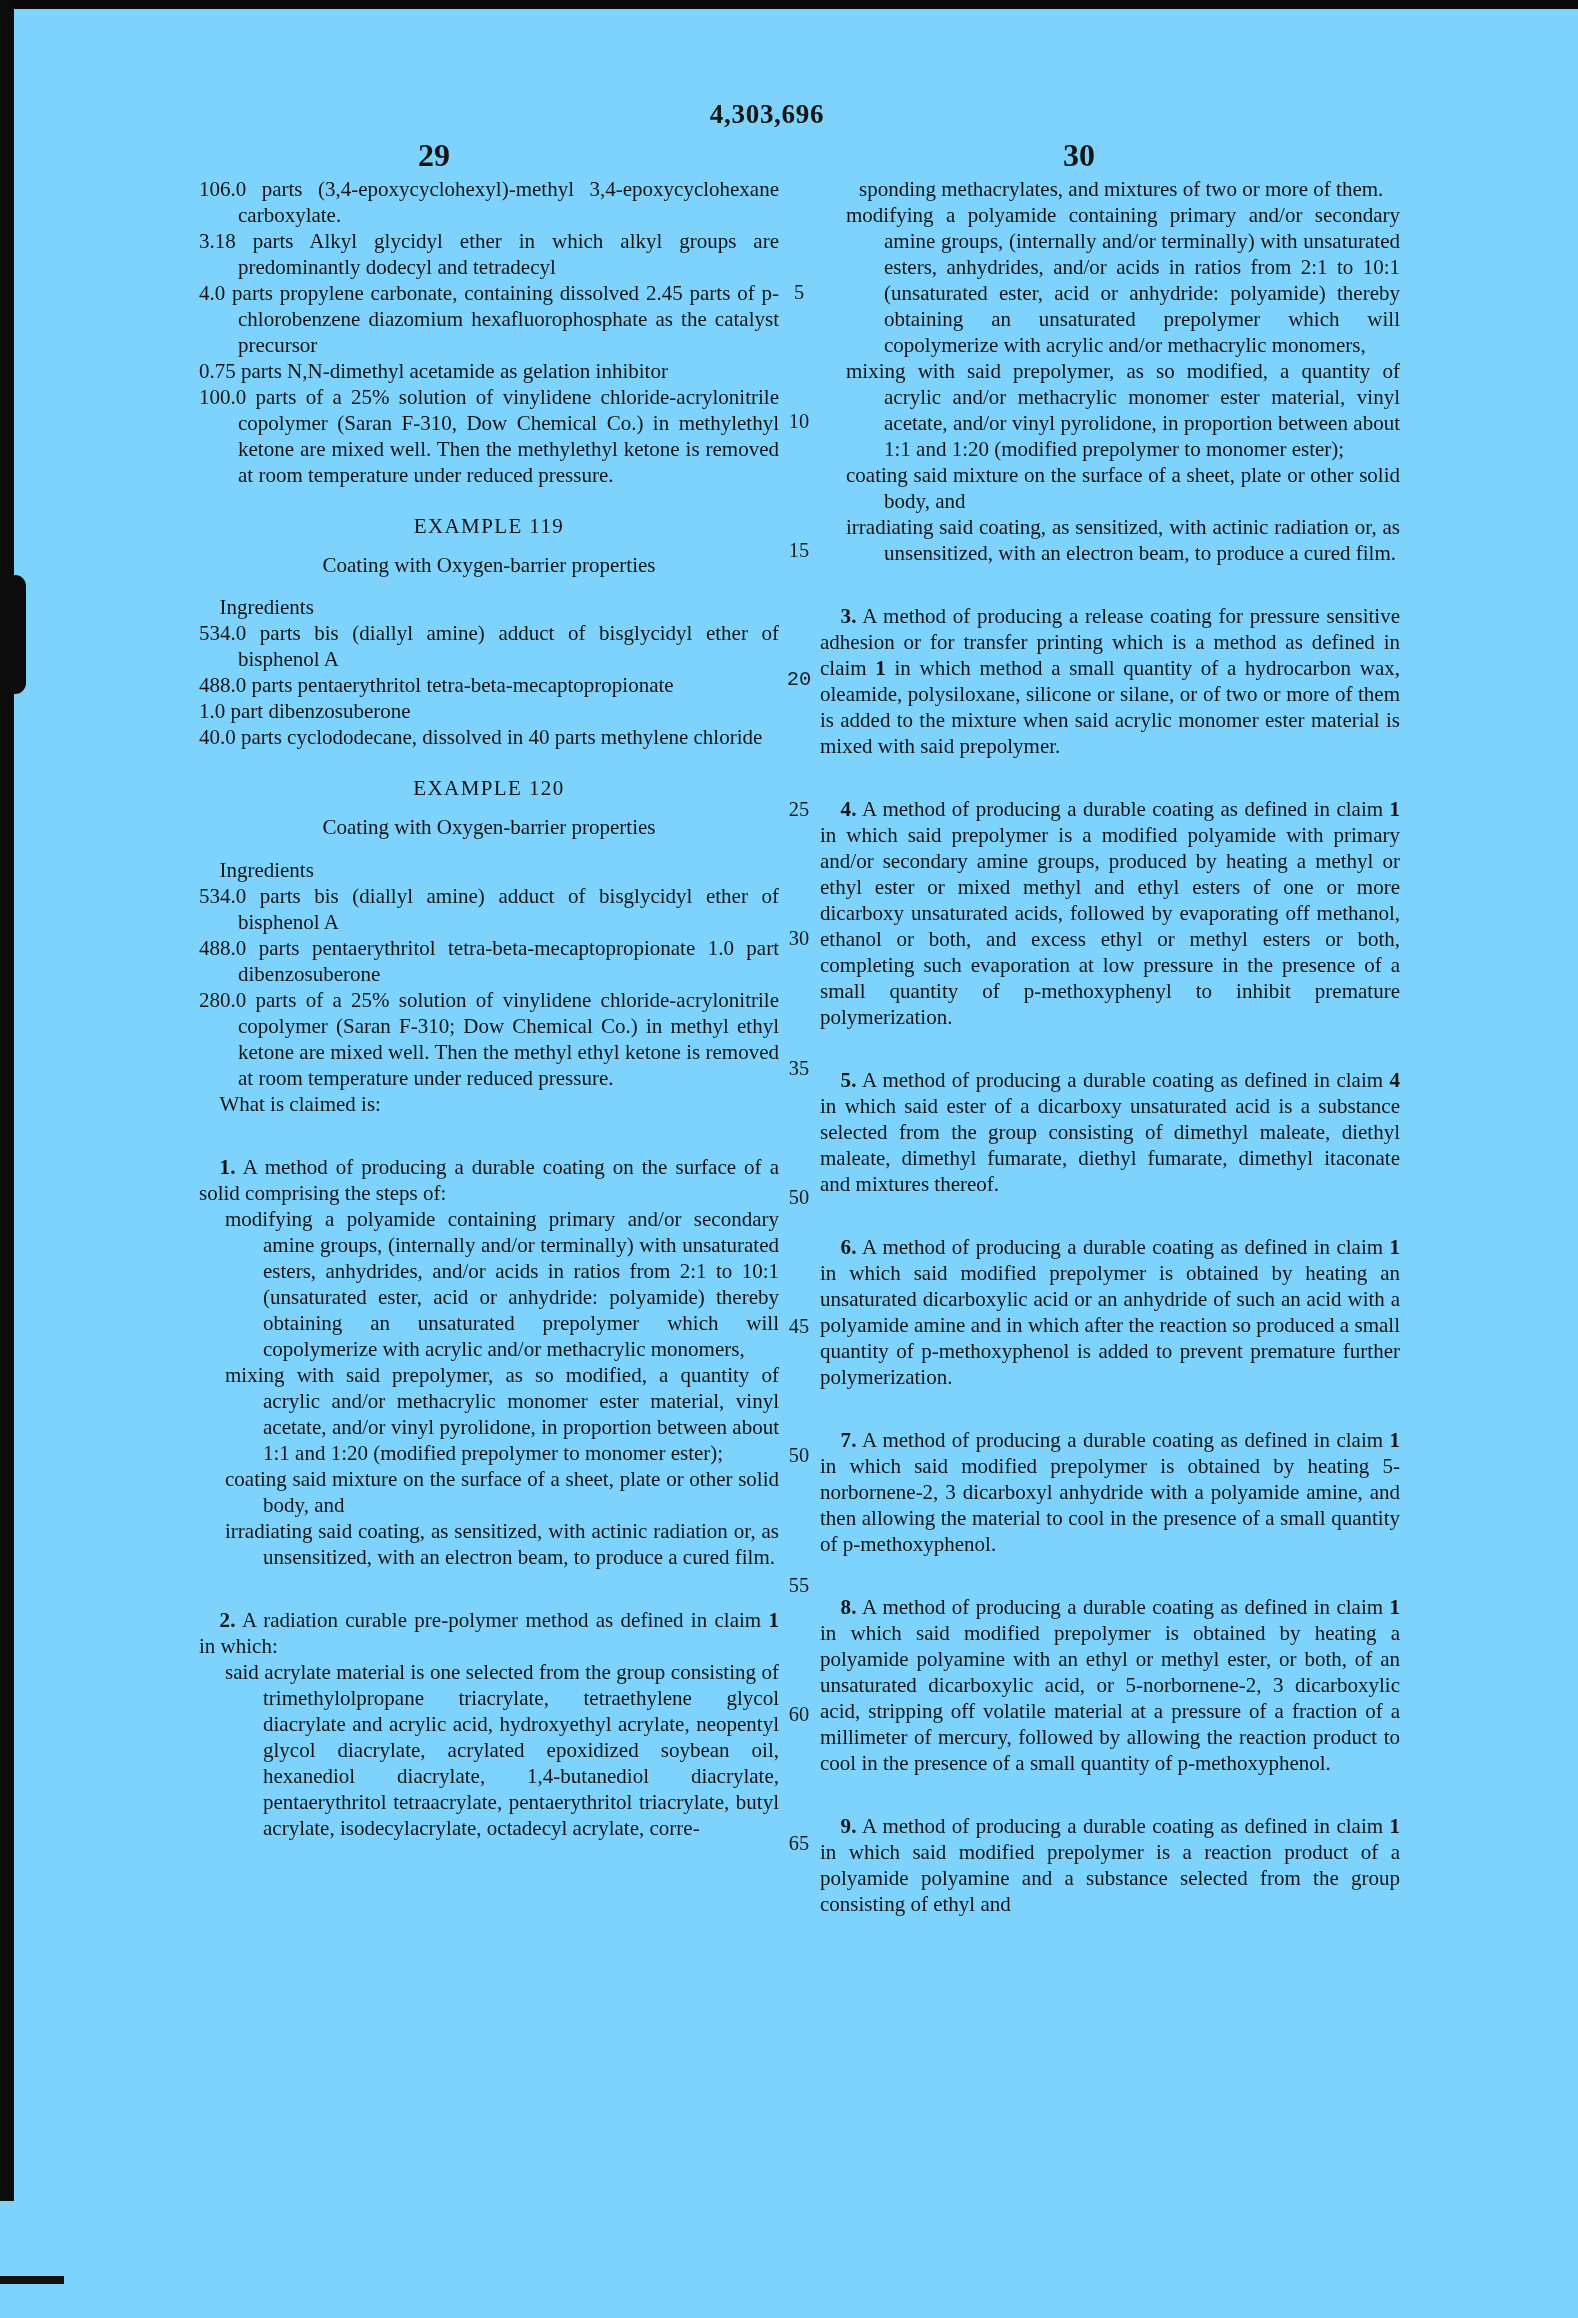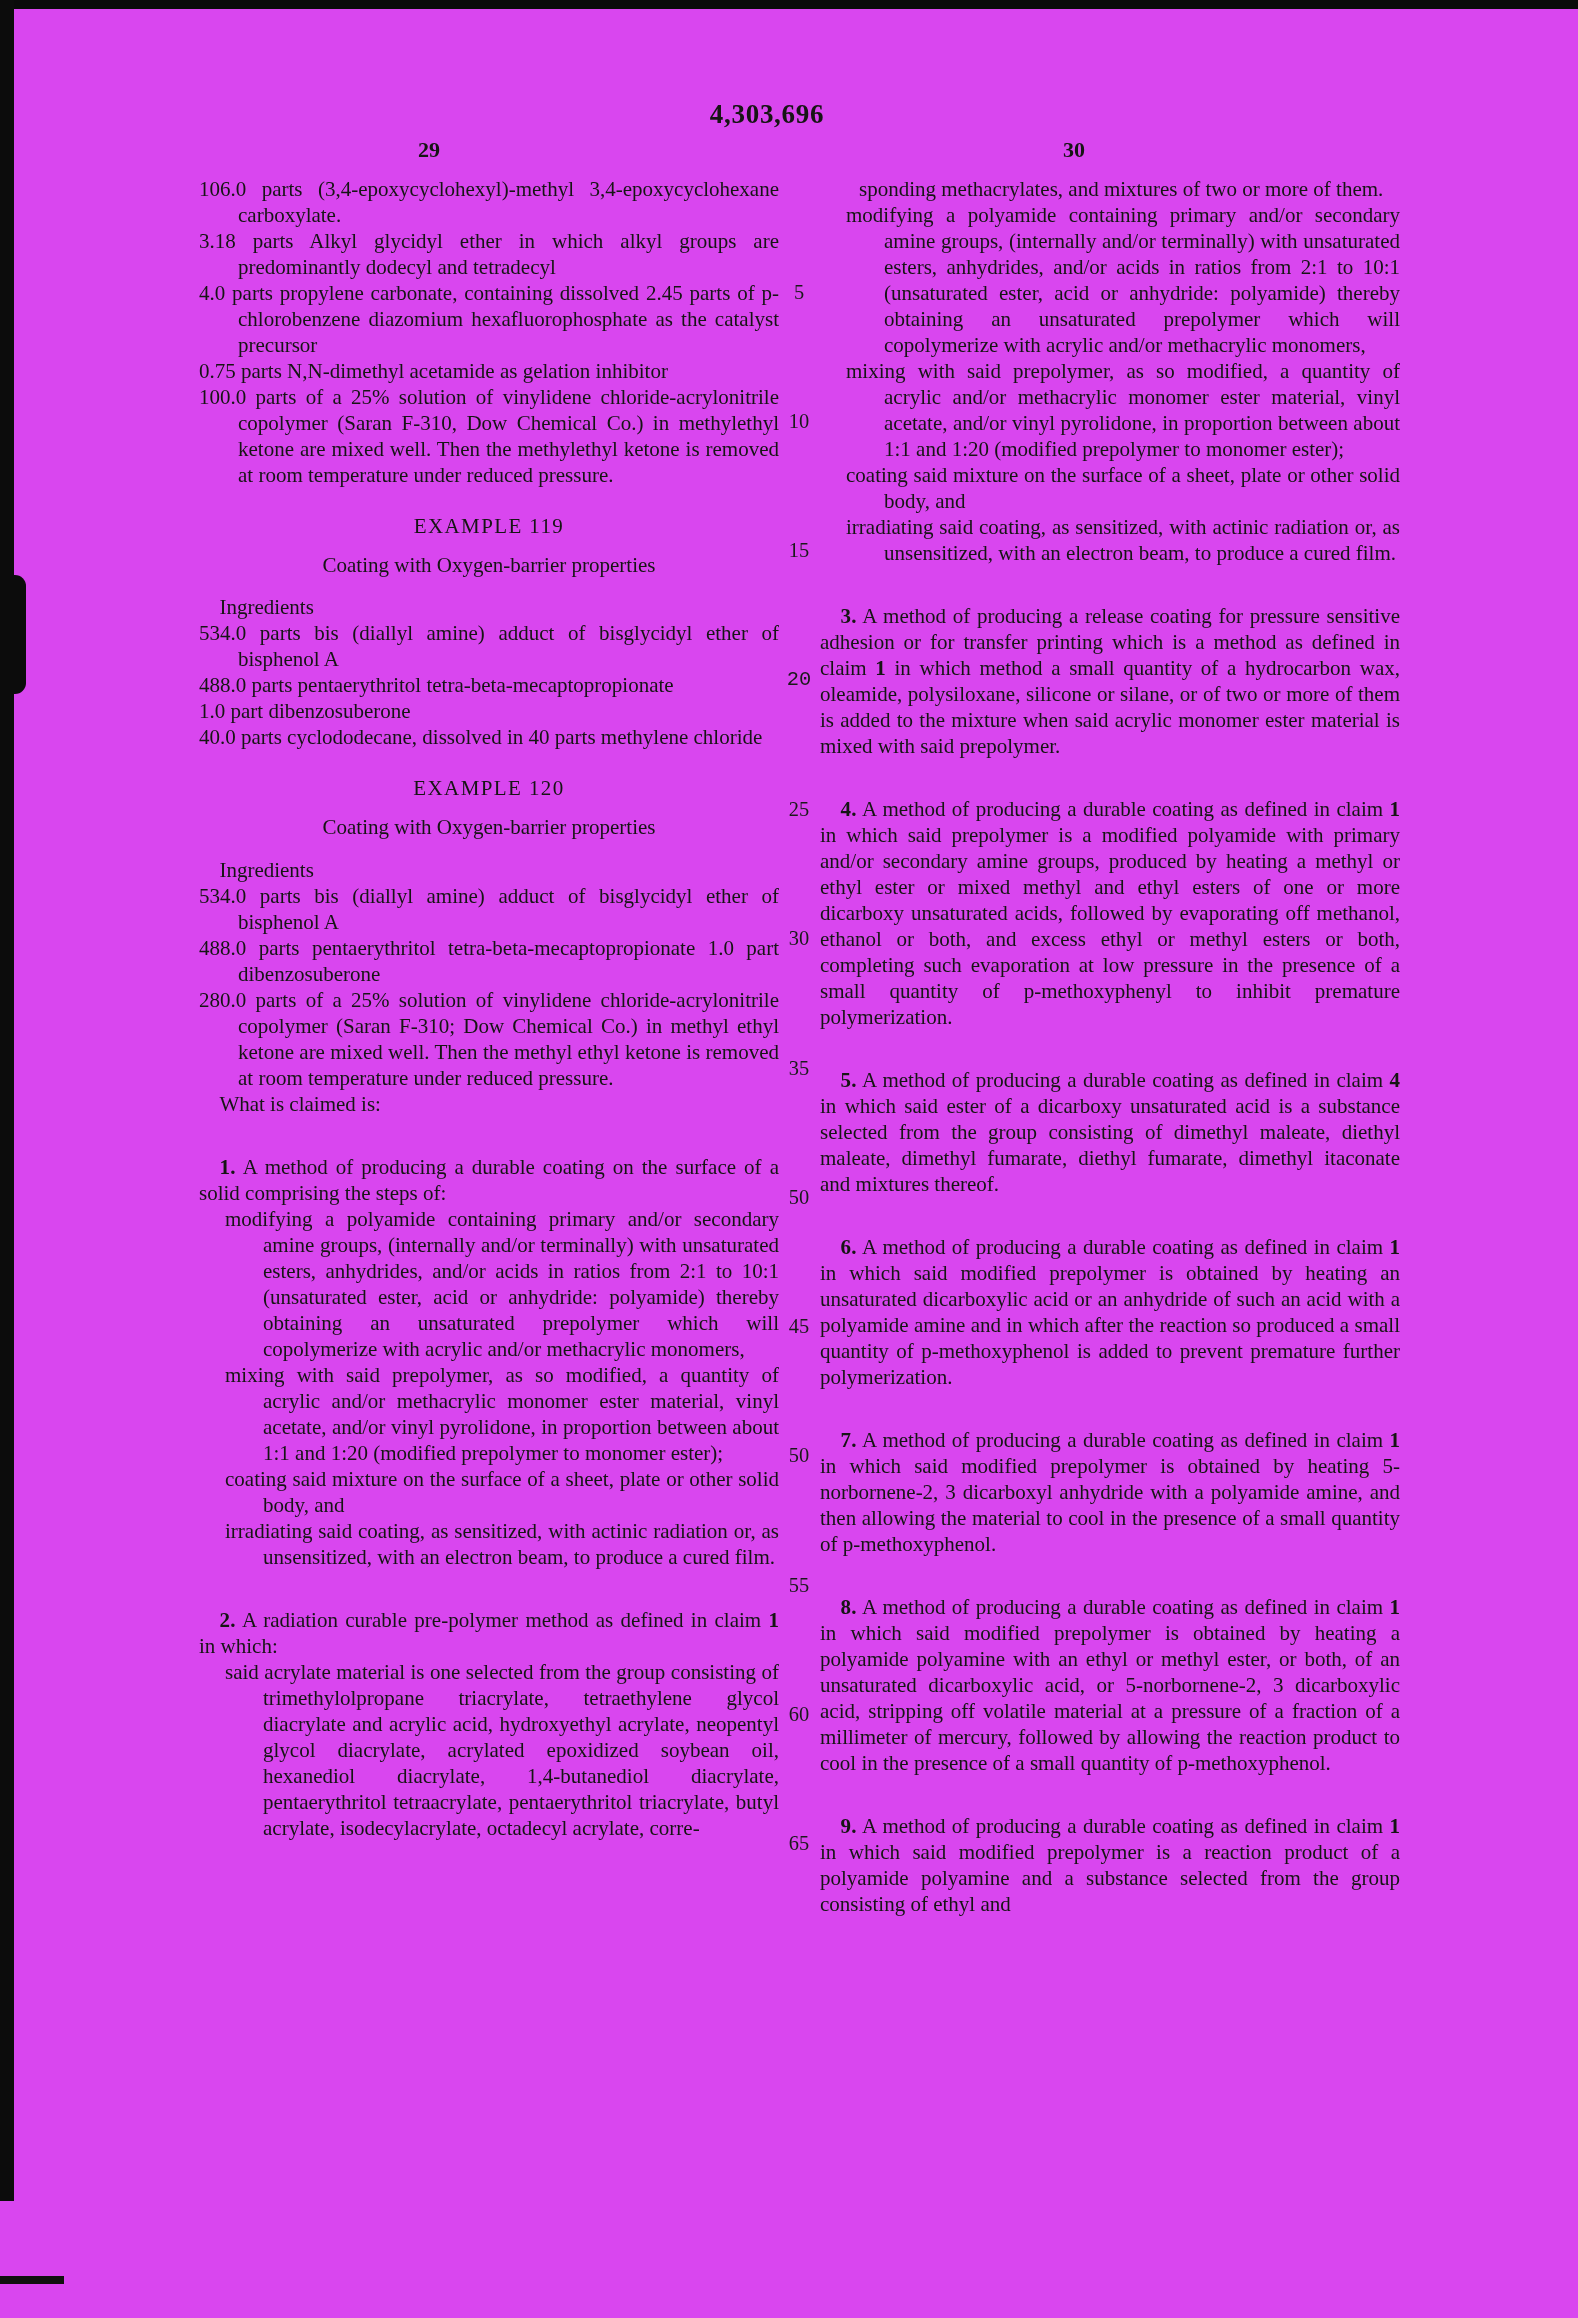--- a/index.html
+++ b/index.html
@@ -5,36 +5,36 @@
   * { box-sizing: border-box; }
   html, body { margin: 0; padding: 0; }
   body {
     width: 1578px; height: 2319px;
     background: #e9e7e1;
     font-family: "Liberation Serif", "DejaVu Serif", serif;
   }
   .page {
     position: relative;
     width: 1578px; height: 2319px;
-    background: #d946ef;
+    background: #7dd3fc;
     overflow: hidden;
     color: #161514;
   }
   
   .scan-top    { position: absolute; top: 0; left: 0; width: 100%; height: 8.8px; background: #0a0a0a; }
   .scan-left   { position: absolute; top: 0; left: 0; width: 13.6px; height: 2201px; background: #0c0c0c; }
   .scan-blob   { position: absolute; top: 575px; left: 0; width: 26px; height: 119px; background: #0c0c0c; border-radius: 0 11px 11px 0; }
   .scan-bottom { position: absolute; top: 2276px; left: 0; width: 64px; height: 7.5px; background: #101010; }
 
   .patent-number {
     position: absolute; top: 99px; left: 767px;
     transform: translateX(-50%);
     font-size: 27px; font-weight: bold; letter-spacing: 0.7px;
   }
-  .col-num { position: absolute; top: 137px; font-size: 22px; font-weight: bold; }
+  .col-num { position: absolute; top: 137px; font-size: 32px; font-weight: bold; }
   .col-num-left  { left: 418px; }
   .col-num-right { left: 1063px; }
 
   .column {
     position: absolute; top: 176px;
     width: 580px;
     font-size: 21px; line-height: 26px;
   }
   .column-left  { left: 199px; }
   .column-right { left: 820px; }

